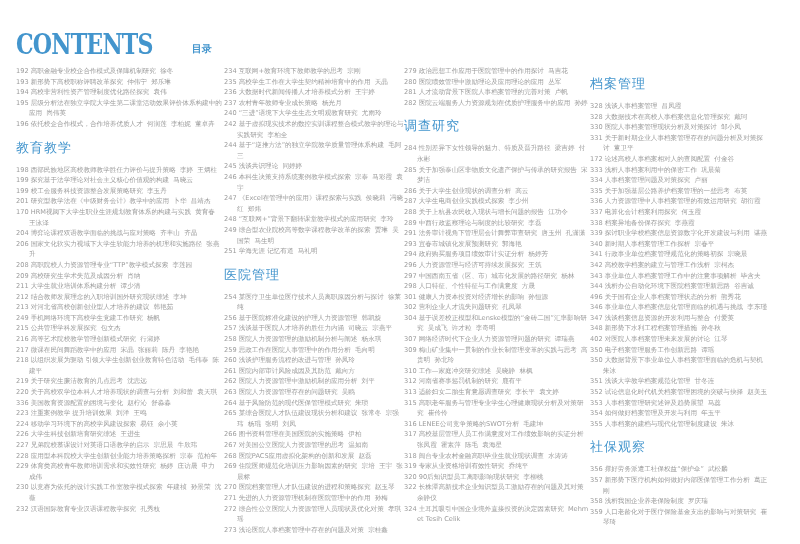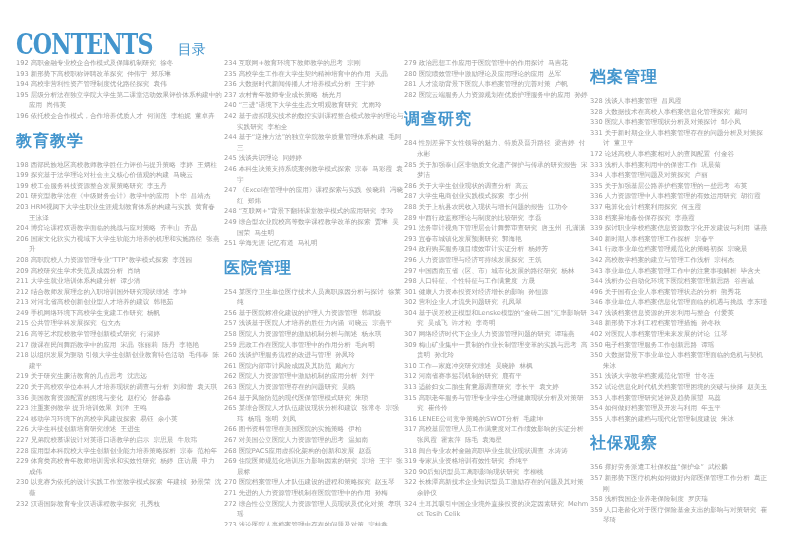--- a/index.html
+++ b/index.html
@@ -1,31 +1,31 @@
 <!DOCTYPE html>
 <html><head>
 <meta charset="utf-8">
 <style>
   * { margin:0; padding:0; box-sizing:border-box; }
   html,body { width:800px; height:544px; background:#fff; overflow:hidden;
               font-family:"DejaVu Sans","Liberation Sans",sans-serif; }
   .page { position:relative; width:800px; height:544px; background:#fff; padding:24px 6px 8px 16px; }
-  .masthead { display:flex; align-items:flex-end; gap:9px; height:34px; margin-bottom:0; }
+  .masthead { display:flex; align-items:flex-end; gap:23px; height:34px; margin-bottom:8px; }
   .title-en { font-family:"DejaVu Serif","Liberation Serif",serif; font-weight:bold;
               font-size:27px; line-height:27px; letter-spacing:-1px;
               transform:scale(0.82,1.05); transform-origin:left bottom; }
-  .title-zh { font-size:14px; font-weight:normal; line-height:18px; margin-left:-14px; }
+  .title-zh { font-size:10px; font-weight:bold; line-height:18px; margin-left:-14px; }
   .cols { display:flex; }
   .col { overflow:hidden; height:468px; }
   .col1 { width:208px; }
   .col2 { width:180px; }
   .col3 { width:186px; }
   .col4 { width:178px; }
-  .sec { font-family:"DejaVu Serif","Liberation Serif",serif; font-weight:bold;
-         font-size:16px; margin:9px 0 8px 0; letter-spacing:1px; }
+  .sec { font-family:"DejaVu Serif","Liberation Serif",serif; font-weight:normal;
+         font-size:13px; margin:9px 0 8px 0; letter-spacing:1px; }
   .entry { font-size:6.6px; line-height:10.6px; color:#9b9b9b;
            padding-left:13px; text-indent:-13px; white-space:pre-wrap;
            word-break:break-all; }
 </style>
 </head>
 <body>
 
 <div class="page">
   <div class="masthead">
     <span class="title-en" style="color: rgb(67, 149, 205);">CONTENTS</span>
@@ -36,21 +36,21 @@
         <div class="entry">192 高职金融专业校企合作模式及保障机制研究  徐冬</div>
         <div class="entry">193 新形势下高校职称评聘改革探究  仲伟宁  郑乐琳</div>
         <div class="entry">194 高校非营利性资产管理制度优化路径探究  袁伟</div>
         <div class="entry">195 层级分析法在独立学院大学生第二课堂活动效果评价体系构建中的应用  尚伟英</div>
         <div class="entry">196 依托校企合作模式，合作培养优质人才  何润莲  李柏妮  董卓卉</div>
         <div class="sec" style="color: rgb(67, 149, 205);">教育教学</div>
         <div class="entry">198 西部民族地区高校教师教学胜任力评价与提升策略  李婷  王炳柱</div>
         <div class="entry">199 探究基于法学理论对社会主义核心价值观的构建  马晓云</div>
         <div class="entry">199 校工会服务科技资源整合发展策略研究  李玉丹</div>
         <div class="entry">201 研究型教学法在《中级财务会计》教学中的应用  卜华  吕靖杰</div>
-        <div class="entry">203 HRM视阈下大学生职业生涯规划教育体系的构建与实践  黄育春  王泳泽</div>
+        <div class="entry">170 HRM视阈下大学生职业生涯规划教育体系的构建与实践  黄育春  王泳泽</div>
         <div class="entry">204 博弈论课程双语教学面临的挑战与应对策略  齐丰山  齐晶</div>
         <div class="entry">206 国家文化软实力视域下大学生软能力培养的机理和实施路径  张燕升</div>
         <div class="entry">208 高职院校人力资源管理专业“TTP”教学模式探索  李莲园</div>
         <div class="entry">209 高校研究生学术失范及成因分析  肖纳</div>
         <div class="entry">211 大学生就业培训体系构建分析  谭少清</div>
         <div class="entry">212 结合教师发展理念的入职培训国外研究现状综述  李坤</div>
         <div class="entry">213 对河北省高校创新创业型人才培养的建议  韩艳茹</div>
         <div class="entry">249 手机网络环境下高校学生党建工作研究  杨帆</div>
         <div class="entry">215 公共管理学科发展探究  包文杰</div>
         <div class="entry">216 高等艺术院校教学管理创新模式研究  行淑婷</div>

